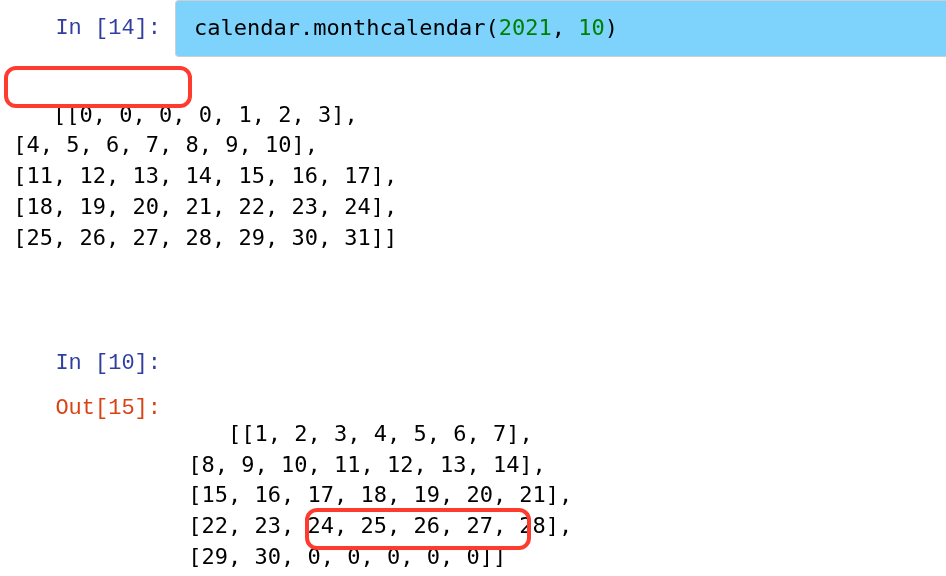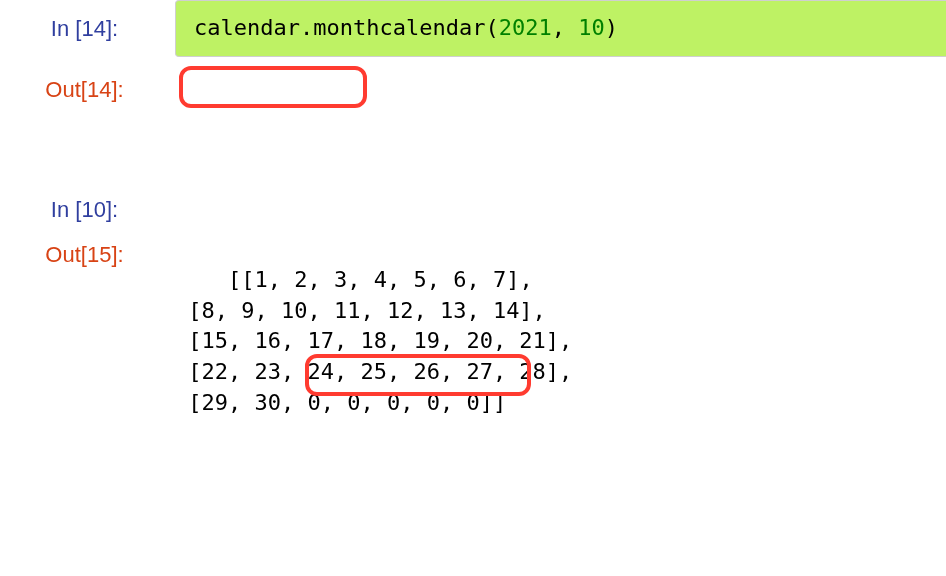--- a/index.html
+++ b/index.html
@@ -11,33 +11,33 @@
     line-height: 1.4;
   }
   .cell {
     display: flex;
     align-items: flex-start;
     margin: 0;
   }
   .prompt {
     width: 175px;
     min-width: 175px;
-    text-align: center;
+    text-align: right;
     padding: 14px 14px 0 8px;
-    font-family: Liberation Sans, sans-serif;
+    font-family: Liberation Mono, monospace;
     box-sizing: border-box;
   }
   .prompt-in { color: #303F9F; }
   .prompt-out { color: #D84315; }
   .code-area {
     flex: 1;
     border: 1px solid #cfcfcf;
     border-right: none;
     border-radius: 4px 0 0 4px;
-    background: #bef264;
+    background: #7dd3fc;
     padding: 12px 18px;
     font-family: Menlo, Consolas, "DejaVu Sans Mono", monospace;
     white-space: pre;
     color: #000;
     margin-bottom: 4px;
   }
   .out-area {
     flex: 1;
     padding: 8px 0 20px 0;
     font-family: Menlo, Consolas, "DejaVu Sans Mono", monospace;
@@ -58,22 +58,26 @@
 </style>
 </head>
 <body>
 
 <div class="cell">
   <div class="prompt prompt-in">In [14]:</div>
   <div class="code-area" id="code-0"><span class="tok-name">calendar</span><span class="tok-punc">.</span><span class="tok-name">monthcalendar</span><span class="tok-punc">(</span><span class="tok-num">2021</span><span class="tok-punc">, </span><span class="tok-num">10</span><span class="tok-punc">)</span></div>
 </div>
 
 <div class="cell">
-  <div class="prompt prompt-out">Out[14]:</div>
   <div class="out-area">
+    <span>[[0, 0, 0, 0, 1, 2, 3],
+ [4, 5, 6, 7, 8, 9, 10],
+ [11, 12, 13, 14, 15, 16, 17],
+ [18, 19, 20, 21, 22, 23, 24],
+ [25, 26, 27, 28, 29, 30, 31]]</span>
     <div class="hl" id="hl-0" style="left: 4px; top: 5px; width: 180px; height: 34px;"></div>
   </div>
 </div>
 
 <div class="cell">
   <div class="prompt prompt-in">In [10]:</div>
 </div>
 
 <div class="cell">
   <div class="prompt prompt-out">Out[15]:</div>

